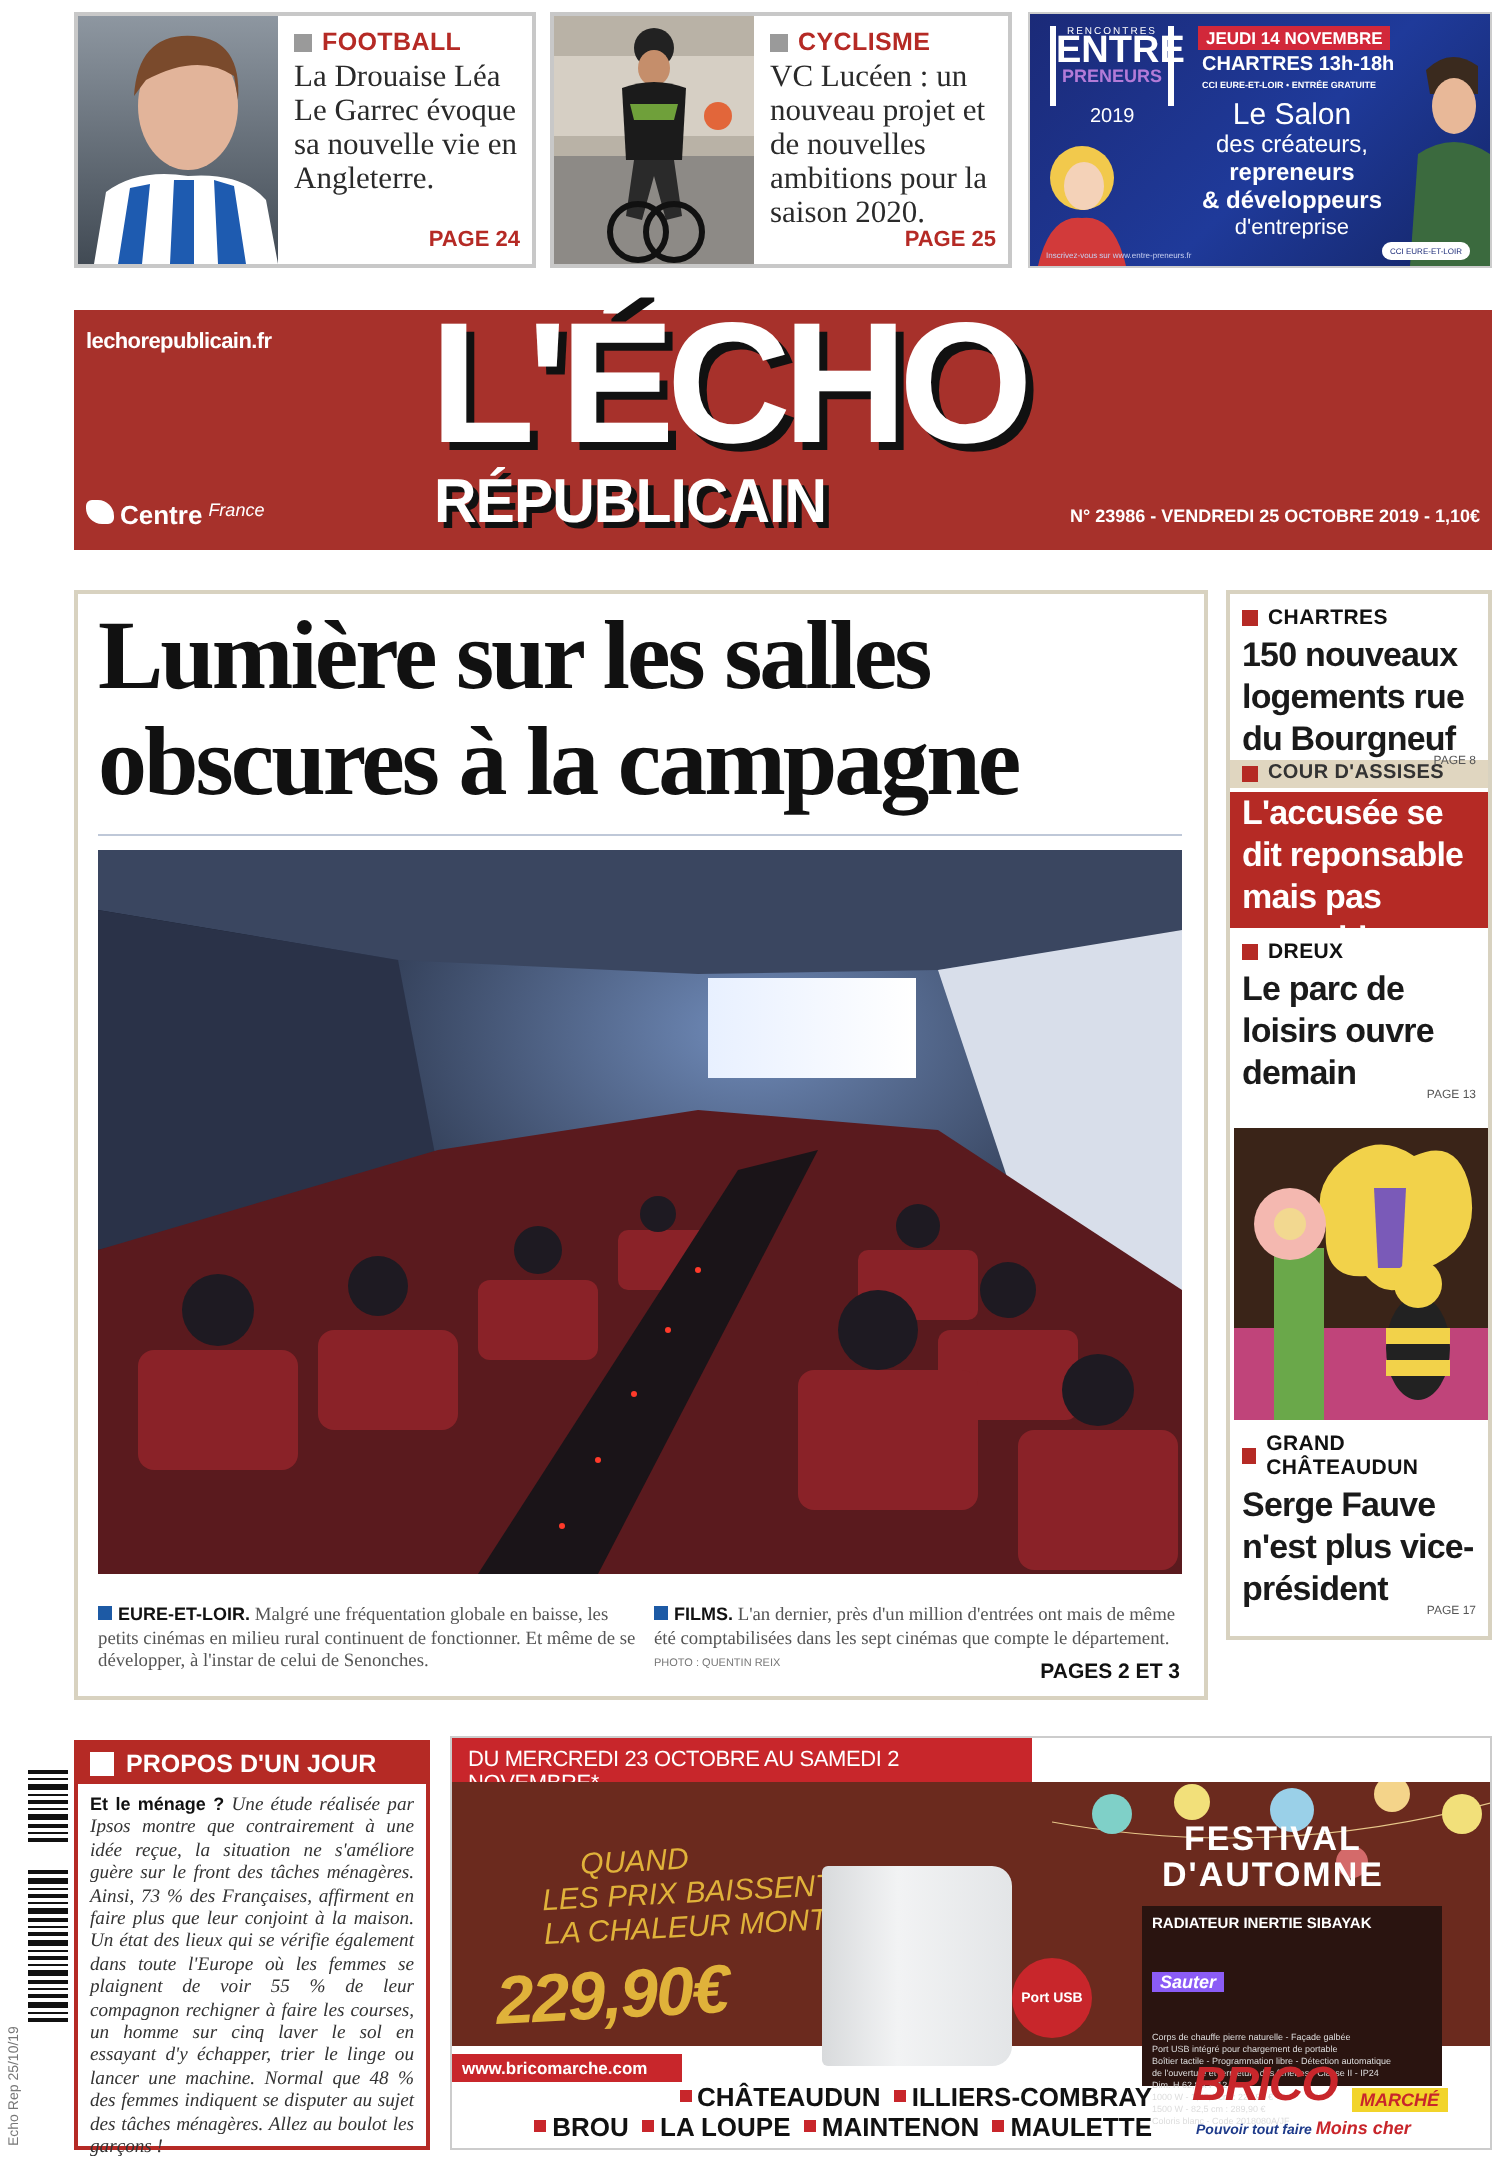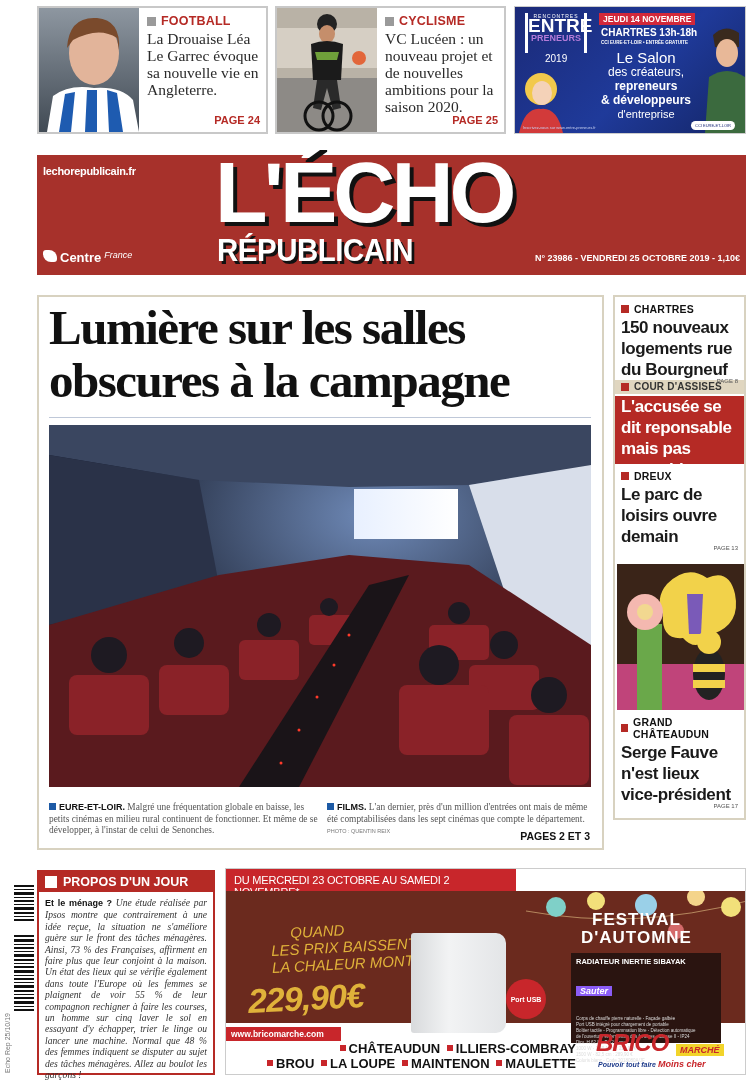--- a/index.html
+++ b/index.html
@@ -263,21 +263,21 @@
       <ellipse cx="92" cy="110" rx="16" ry="26" fill="#222"></ellipse>
         <path d="M76 100 L108 100 L108 108 L76 108Z M76 116 L108 116 L108 124 L76 124Z" fill="#f2d24a"></path>
       <circle cx="92" cy="78" r="12" fill="#f2d24a"></circle>
     </svg>
   </div>
   <div class="sbox" style="height:108px">
     <div class="kicker">
         <span class="sq"></span>
         <span>GRAND CHÂTEAUDUN</span>
       </div>
-    <h3>Serge Fauve n'est lieux vice-président</h3>
+    <h3>Serge Fauve n'est plus vice-président</h3>
     <div class="pgs">PAGE 17</div>
   </div>
 </div>
 
 <div class="barcode">
   <svg width="28" height="190" viewBox="0 0 28 190">
     <g fill="#111">
       <rect x="8" y="0" width="20" height="2"></rect>
         <rect x="8" y="4" width="20" height="1"></rect>
         <rect x="8" y="7" width="20" height="3"></rect>

